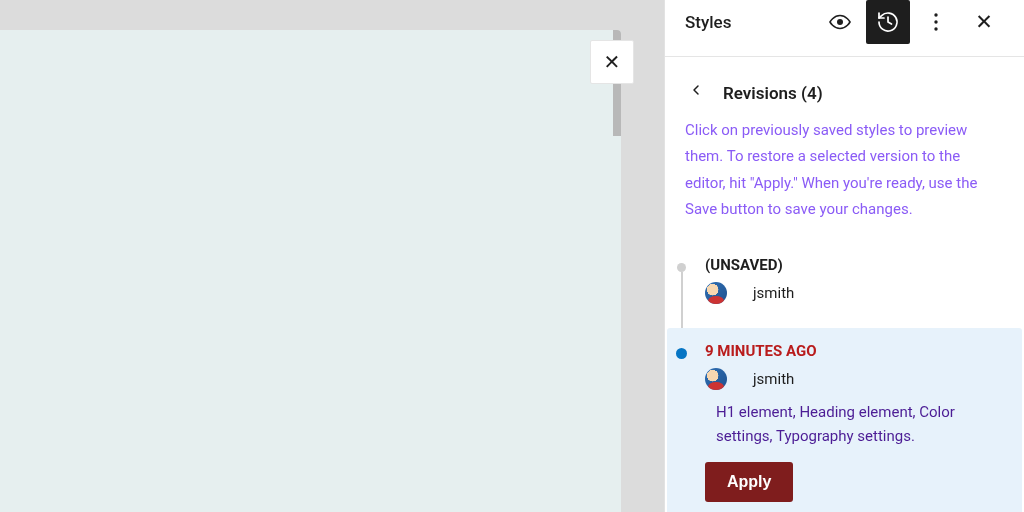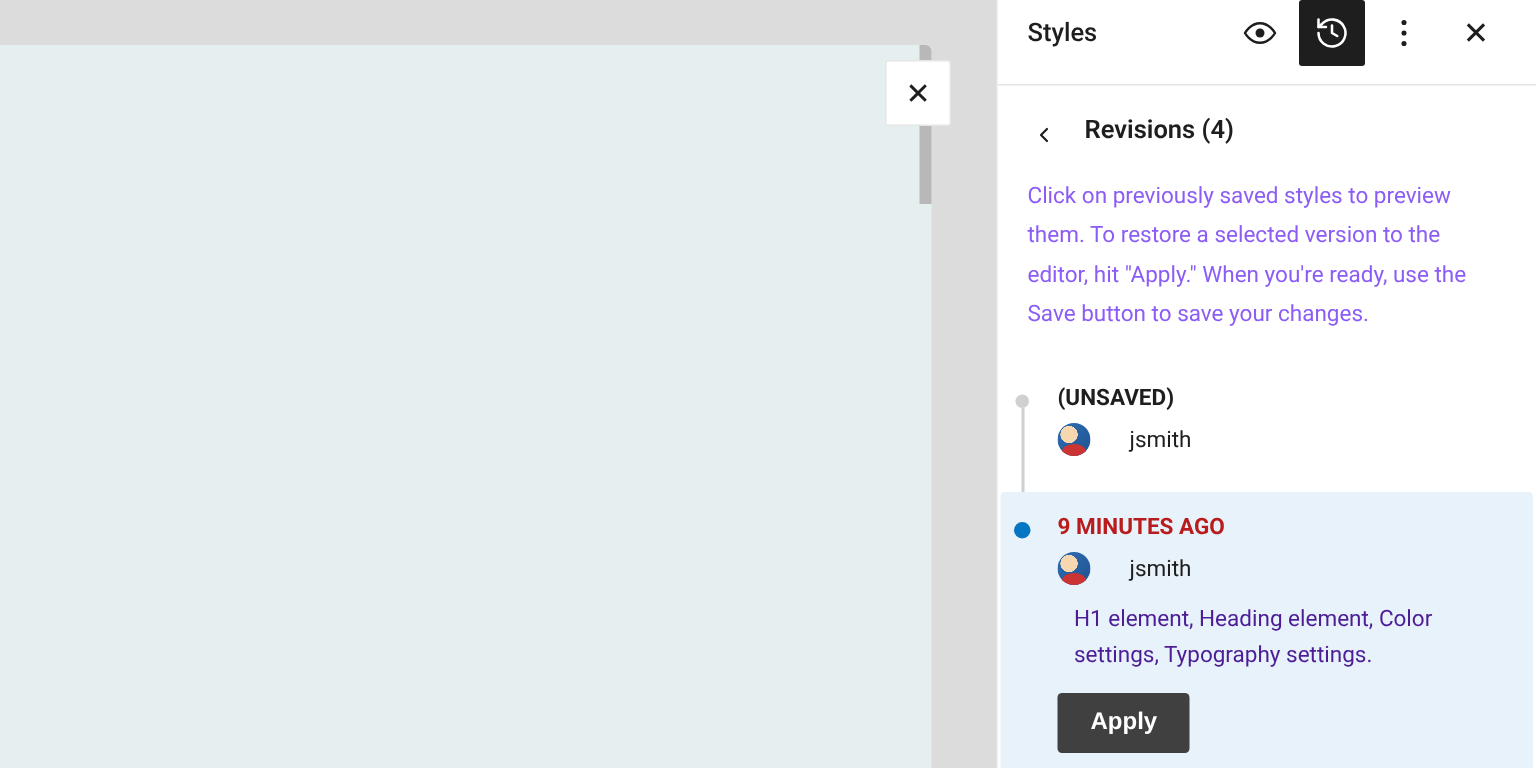--- a/index.html
+++ b/index.html
@@ -97,21 +97,21 @@
     background: #1e1e1e;
     color: #fff;
   }
   .icon-close-x {
     font-size: 21px;
     font-weight: 300;
   }
 
   .sb-sub {
     display: flex;
-    align-items: flex-start;
+    align-items: flex-end;
     gap: 14px;
     padding: 20px 20px 14px 18px;
   }
   .sb-sub .back {
     width: 26px;
     height: 26px;
     display: flex;
     align-items: center;
     justify-content: center;
     cursor: pointer;
@@ -205,21 +205,21 @@
 
   .rev-desc {
     font-size: 15px;
     line-height: 1.6;
     color: #4c1d95;
     margin-bottom: 14px;
     margin-left: 11px;
   }
 
   .apply-btn {
-    background: #404040;
+    background: #7f1d1d;
     color: #fff;
     font-size: 16px;
     font-weight: 600;
     border: none;
     padding: 11px 22px;
     border-radius: 3px;
     cursor: pointer;
   }
 
   svg { display:block; }

